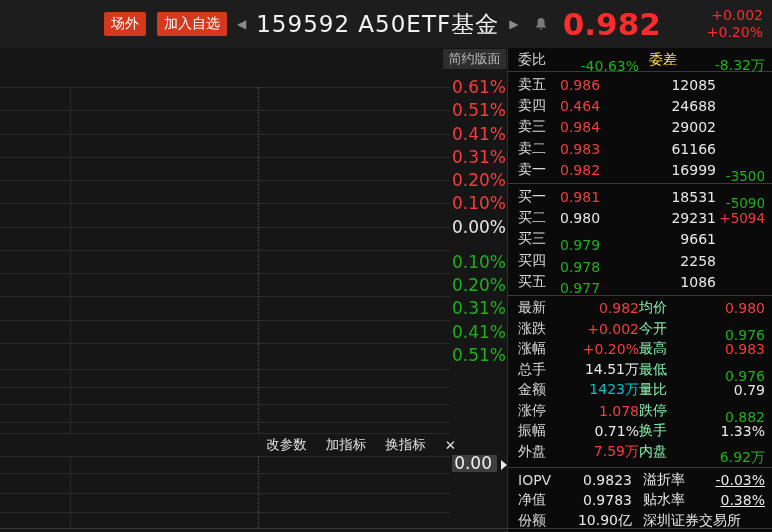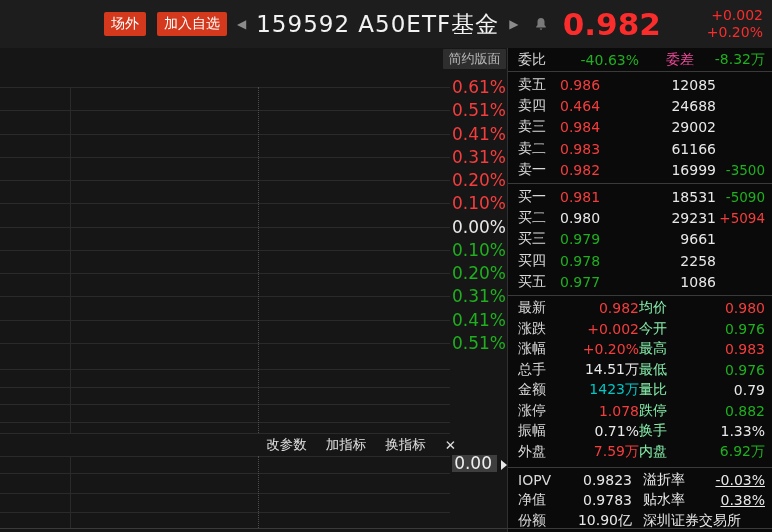--- a/index.html
+++ b/index.html
@@ -4,21 +4,21 @@
 <style>
   * { margin:0; padding:0; box-sizing:border-box; }
   html,body { width:772px; height:532px; overflow:hidden; }
   body {
     font-family:"DejaVu Sans","Liberation Sans",sans-serif;
     background:#0d0d0d; color:#e8e8e8;
     position:relative; width:772px; height:532px;
     --red:#f53d3d; --green:#1eb01e; --cyan:#00c6c6; --white:#e8e8e8;
     --bigred:#fb2c2c; --btnred:#d4391d;
   }
-  .c-red{color:var(--red);} .c-green{color:var(--green);}
+  .c-red{color:var(--red);} .c-green{color:var(--green);margin-top:12px;}
   .c-cyan{color:var(--cyan);} .c-white{color:var(--white);}
 
   
   .topbar{
     position:absolute; left:0; top:0; width:772px; height:48px;
     background:#1d1d1d; display:flex; align-items:center;
   }
   .tag-btn{
     background:var(--btnred); color:#fff; font-size:14px;
     padding:3px 7px; border-radius:2px; cursor:pointer; white-space:nowrap;
@@ -70,21 +70,21 @@
   .panel{
     position:absolute; left:507px; top:48px; width:265px; height:484px;
     background:#0a0a0a; border-left:1px solid #303030;
     padding:2px 0 0 0; font-size:14px;
   }
   .sep{ height:1px; background:#3a3a3a; margin:2px 0; }
   .qrow{ display:flex; align-items:center; padding:0 7px 0 10px; }
   .qrow .lbl{ flex:0 0 42px; color:#d9d9d9; white-space:nowrap; }
   .row-weibi{ height:19px; }
   .row-weibi .v1{ flex:0 0 79px; text-align:right; }
-  .row-weibi .lbl2{ flex:0 0 42px; margin-left:27px; color:#ec4899; }
+  .row-weibi .lbl2{ flex:0 0 42px; margin-left:10px; color:#fde047; }
   .row-weibi .v2{ flex:1; text-align:right; }
   .row-order{ height:21.4px; cursor:pointer; }
   .row-order .price{ flex:0 0 79px; text-align:left; }
   .row-order .vol{ flex:0 0 77px; text-align:right; color:#e8e8e8; }
   .row-order .chg{ flex:1; text-align:right; font-size:13.5px; }
   .row-stat{ height:20.5px; }
   .row-stat .v1{ flex:0 0 79px; text-align:right; }
   .row-stat .lbl2{ flex:0 0 56px; color:#86efac; white-space:nowrap; }
   .row-stat .v2{ flex:1; text-align:right; }
   .row-fund{ height:20.3px; }

